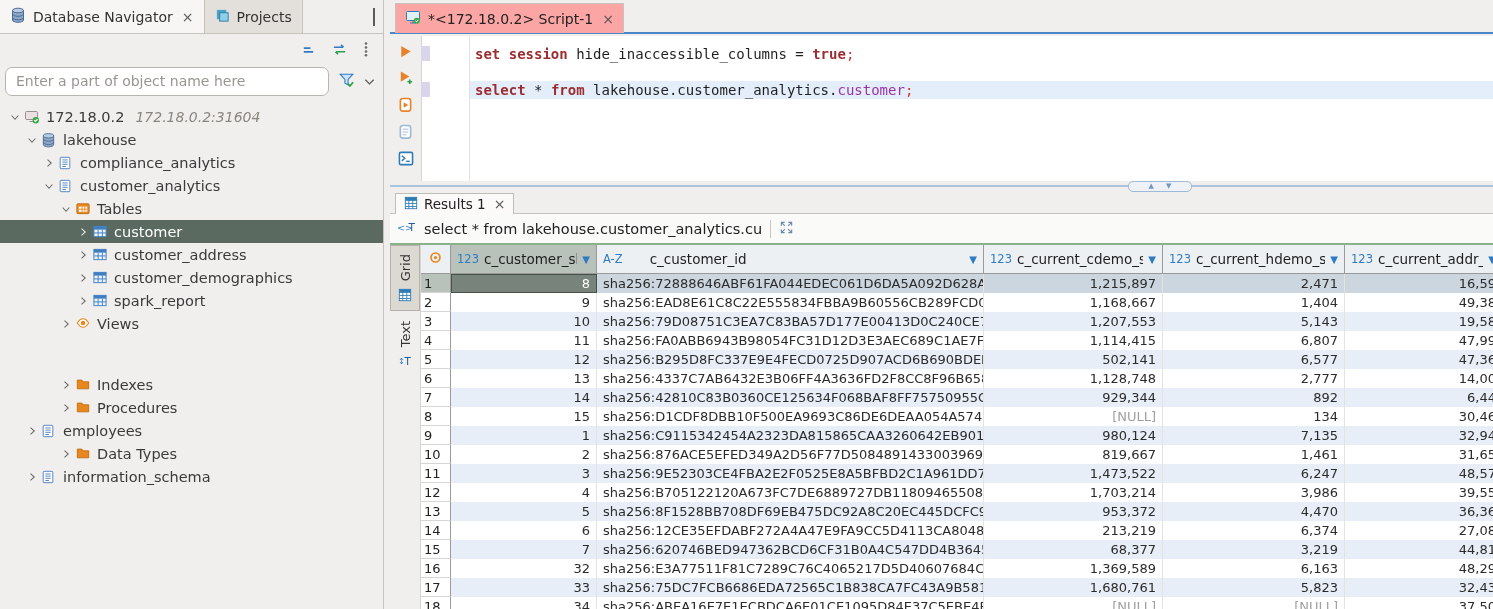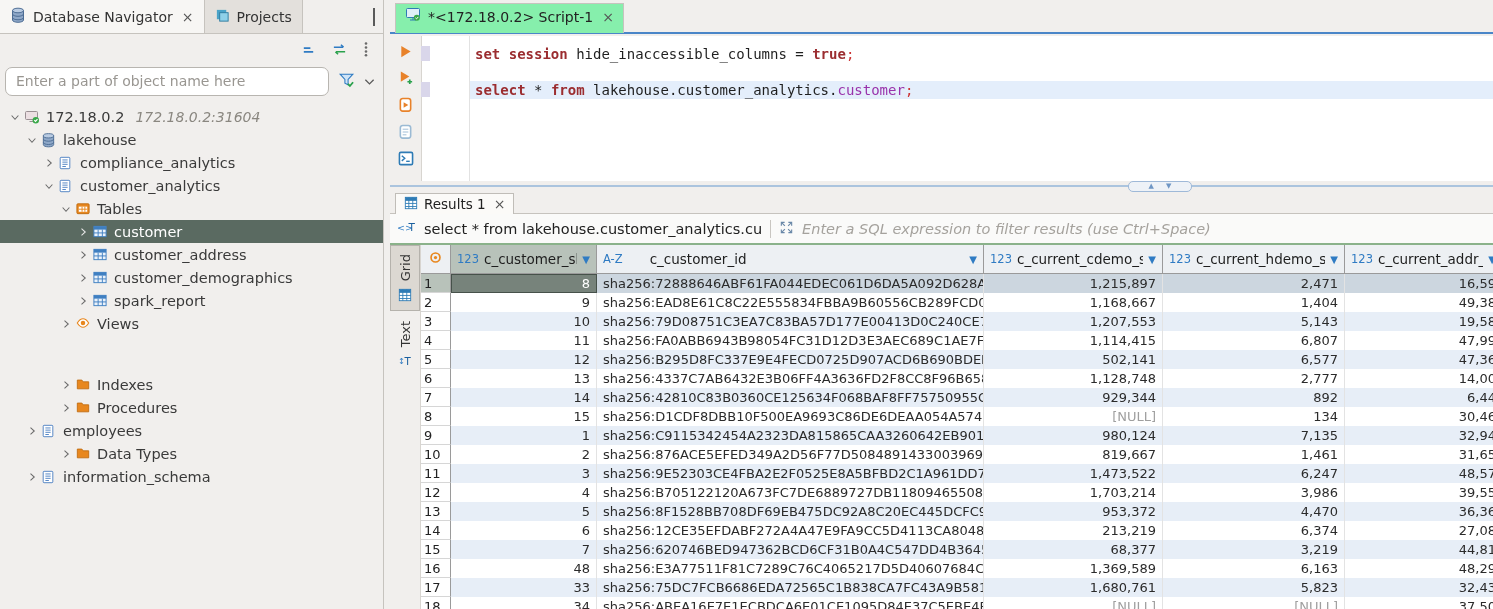--- a/index.html
+++ b/index.html
@@ -28,21 +28,21 @@
   .tree { margin-top:7px; }
   .tree-row { height:23px; display:flex; align-items:center; font-size:14.5px; color:#3a3a3a; white-space:nowrap; }
   .tree-row.selected { background:#5a6a61; color:#fff; }
   .chev { width:17px; display:inline-flex; justify-content:center; flex:none; }
   .t-ico { width:17px; height:16px; margin:0 5px 0 1px; display:inline-flex; flex:none; }
   .t-detail { color:#8a8780; font-style:italic; margin-left:11px; font-size:14px; }
 
   
   .right-panel { position:absolute; left:390px; top:0; width:1103px; height:609px; background:#f1efed; }
   .ed-tabbar { position:absolute; left:0; top:0; right:0; height:34px; background:#f1efed; border-bottom:2px solid #4a86c8; }
-  .ed-tab { position:absolute; left:5px; top:3px; height:30px; display:flex; align-items:flex-end; gap:7px; padding:8px 9px; background:#86efac; border:1px solid #c6c3be; border-bottom:none; font-size:14px; color:#222; }
+  .ed-tab { position:absolute; left:5px; top:3px; height:30px; display:flex; align-items:center; gap:7px; padding:0 9px; background:#fca5a5; border:1px solid #c6c3be; border-bottom:none; font-size:14px; color:#222; }
 
   .ed-body { position:absolute; left:0; top:36px; right:0; height:145px; background:#fff; }
   .ed-toolbar { position:absolute; left:0; top:0; width:32px; height:100%; background:#f1efed; border-right:1px solid #d8d5d0; display:flex; flex-direction:column; align-items:center; padding-top:8px; gap:11px; }
   .ed-toolbar .ic { display:inline-flex; }
   .gutter { position:absolute; left:32px; top:0; width:48px; height:100%; background:#ffffff; border-right:1px solid #e2e2e2; }
   .gmark { position:absolute; width:9px; height:15px; background:#d9d6ea; left:31px; }
   .code { position:absolute; left:80px; top:0; right:0; height:100%; padding-top:9px; font-family:"DejaVu Sans Mono","Liberation Mono",monospace; font-size:14px; color:#1f1f1f; }
   .code-line { height:18px; line-height:18px; padding-left:5px; white-space:pre; }
   .code-line.current { background:#e4eefb; }
   .tok-kw { color:#9b2d30; font-weight:bold; }
@@ -454,21 +454,20 @@
       <span class="ic"><svg width="19" height="14" viewBox="0 0 20 14">
             <text x="0" y="11" font-size="10" fill="#2f7bc3" font-family="DejaVu Sans">&lt;&gt;</text>
             <text x="12" y="11.5" font-size="11" fill="#1a5f9e" font-family="DejaVu Sans">T</text>
           </svg></span>
       <span class="filter-query">select * from lakehouse.customer_analytics.cu</span>
       <span class="filter-sep"></span>
       <span class="ic"><svg width="15" height="15" viewBox="0 0 16 16">
             <path stroke="#6a88a8" fill="none" stroke-width="1.2" d="M6 2.5H2.5V6M10 2.5h3.5V6M6 13.5H2.5V10M10 13.5h3.5V10"></path>
             <path stroke="#6a88a8" stroke-width="1.2" d="M2.5 2.5L6.3 6.3M13.5 2.5L9.7 6.3M2.5 13.5l3.8-3.8M13.5 13.5L9.7 9.7"></path>
           </svg></span>
-      <span class="filter-ph">Enter a SQL expression to filter results (use Ctrl+Space)</span>
     </div>
 
     <div class="res-body">
       <div class="side-strip">
         <div class="side-tab active">
           <span class="side-label">Grid</span>
           <span class="ic">
               <svg width="14" height="14" viewBox="0 0 16 16">
                 <rect x="1.5" y="1.5" width="13" height="13" fill="#fff" stroke="#2e7bb5"></rect>
                 <path stroke="#2e7bb5" d="M1.5 5h13M1.5 8.5h13M1.5 12h13M5.5 1.5v13M10 1.5v13"></path>
@@ -636,21 +635,21 @@
             <div class="g-row odd">
               <div class="g-rn">15</div>
               <div class="g-cell w0 num">7</div>
               <div class="g-cell w1">sha256:620746BED947362BCD6CF31B0A4C547DD4B3645BC5F0B10</div>
               <div class="g-cell w2 num">68,377</div>
               <div class="g-cell w3 num">3,219</div>
               <div class="g-cell w4 num">44,81</div>
             </div>
             <div class="g-row">
               <div class="g-rn">16</div>
-              <div class="g-cell w0 num">48</div>
+              <div class="g-cell w0 num">32</div>
               <div class="g-cell w1">sha256:E3A77511F81C7289C76C4065217D5D40607684CD24B755E9F7</div>
               <div class="g-cell w2 num">1,369,589</div>
               <div class="g-cell w3 num">6,163</div>
               <div class="g-cell w4 num">48,29</div>
             </div>
             <div class="g-row odd">
               <div class="g-rn">17</div>
               <div class="g-cell w0 num">33</div>
               <div class="g-cell w1">sha256:75DC7FCB6686EDA72565C1B838CA7FC43A9B581D79414537</div>
               <div class="g-cell w2 num">1,680,761</div>

